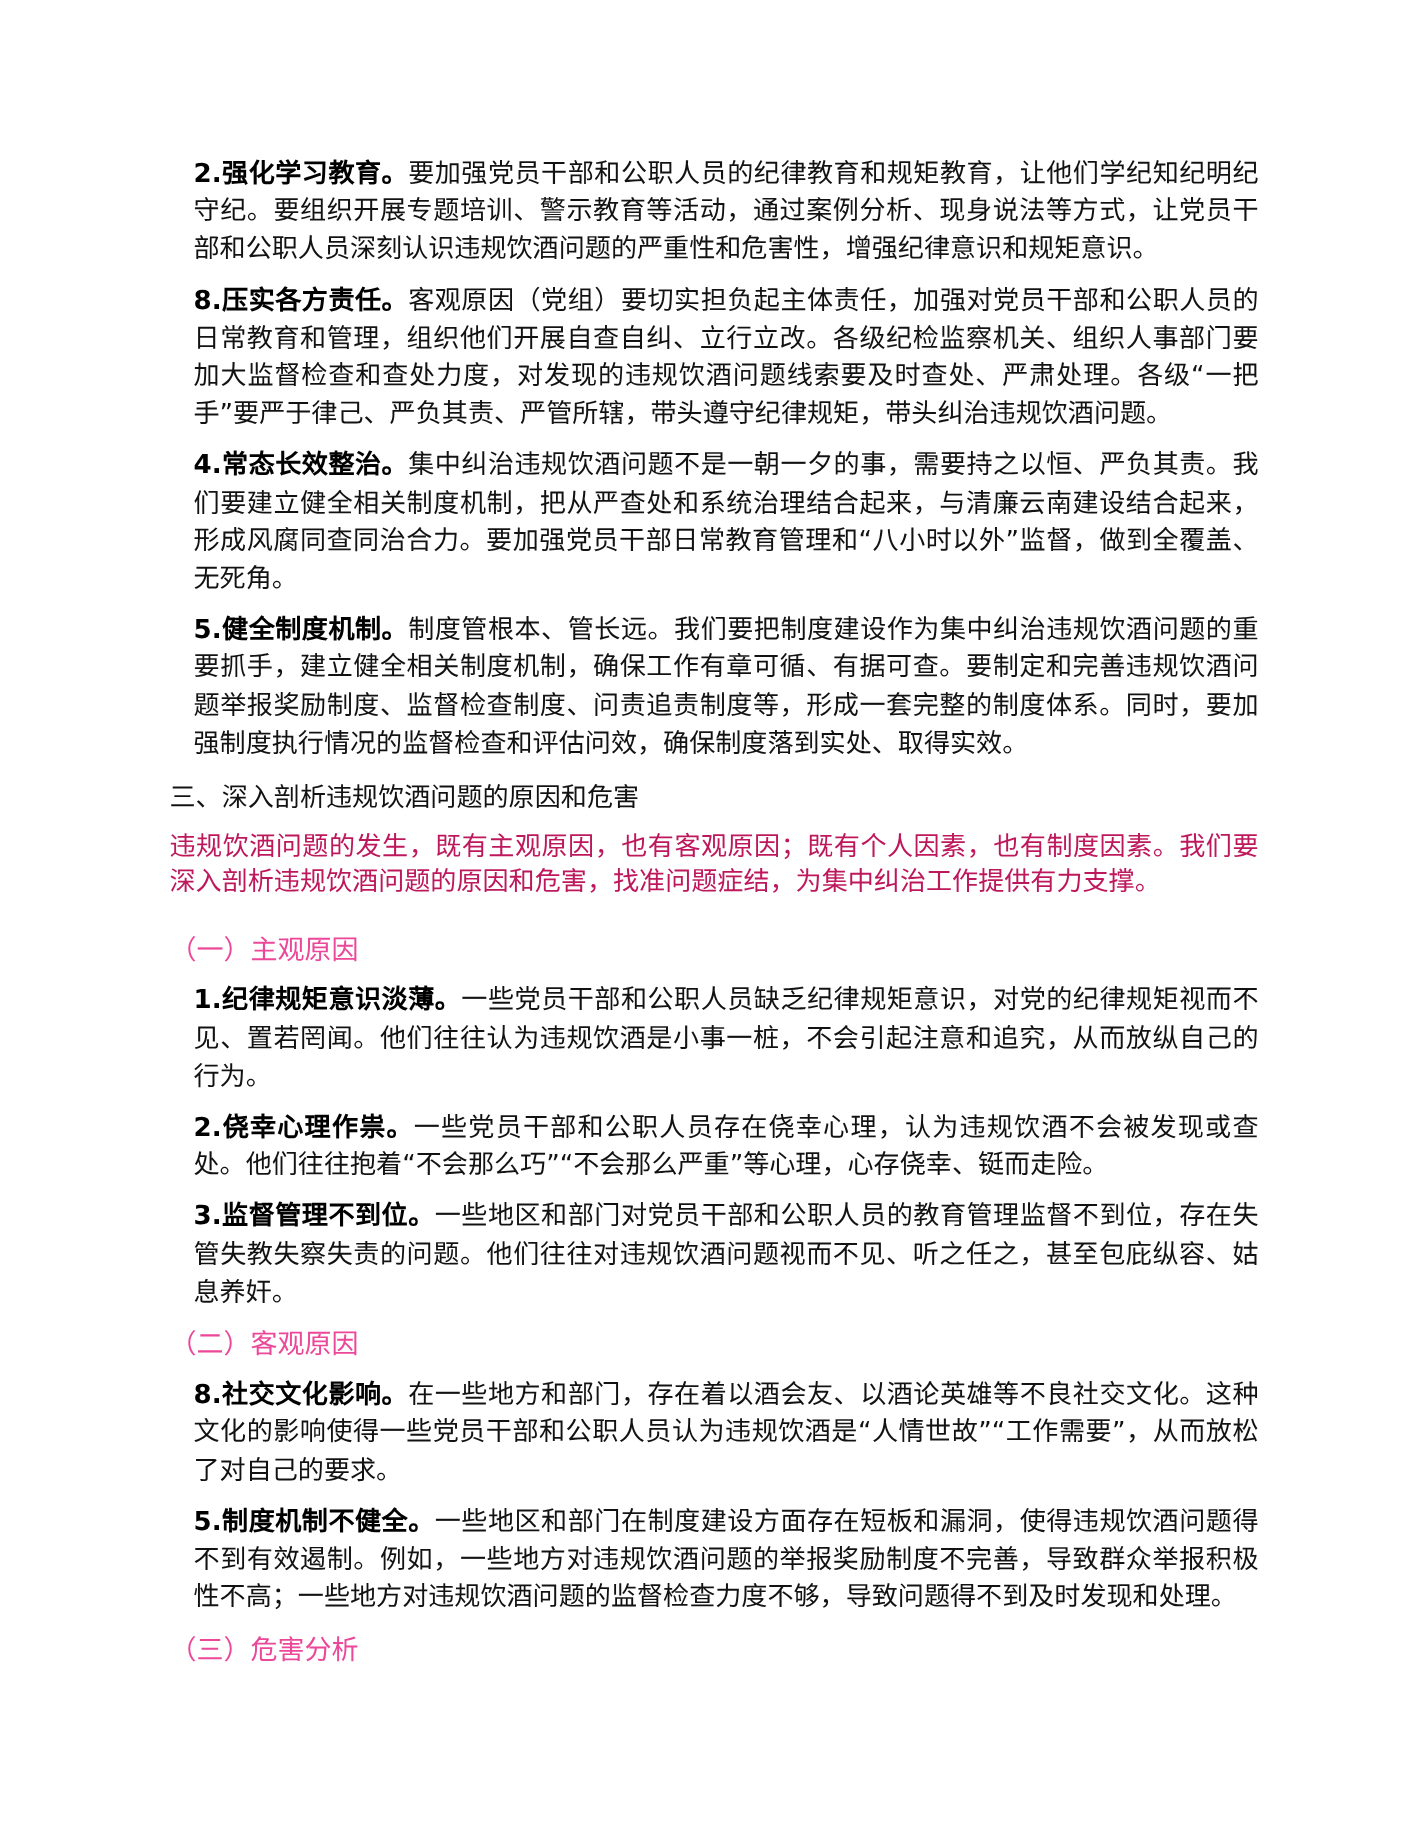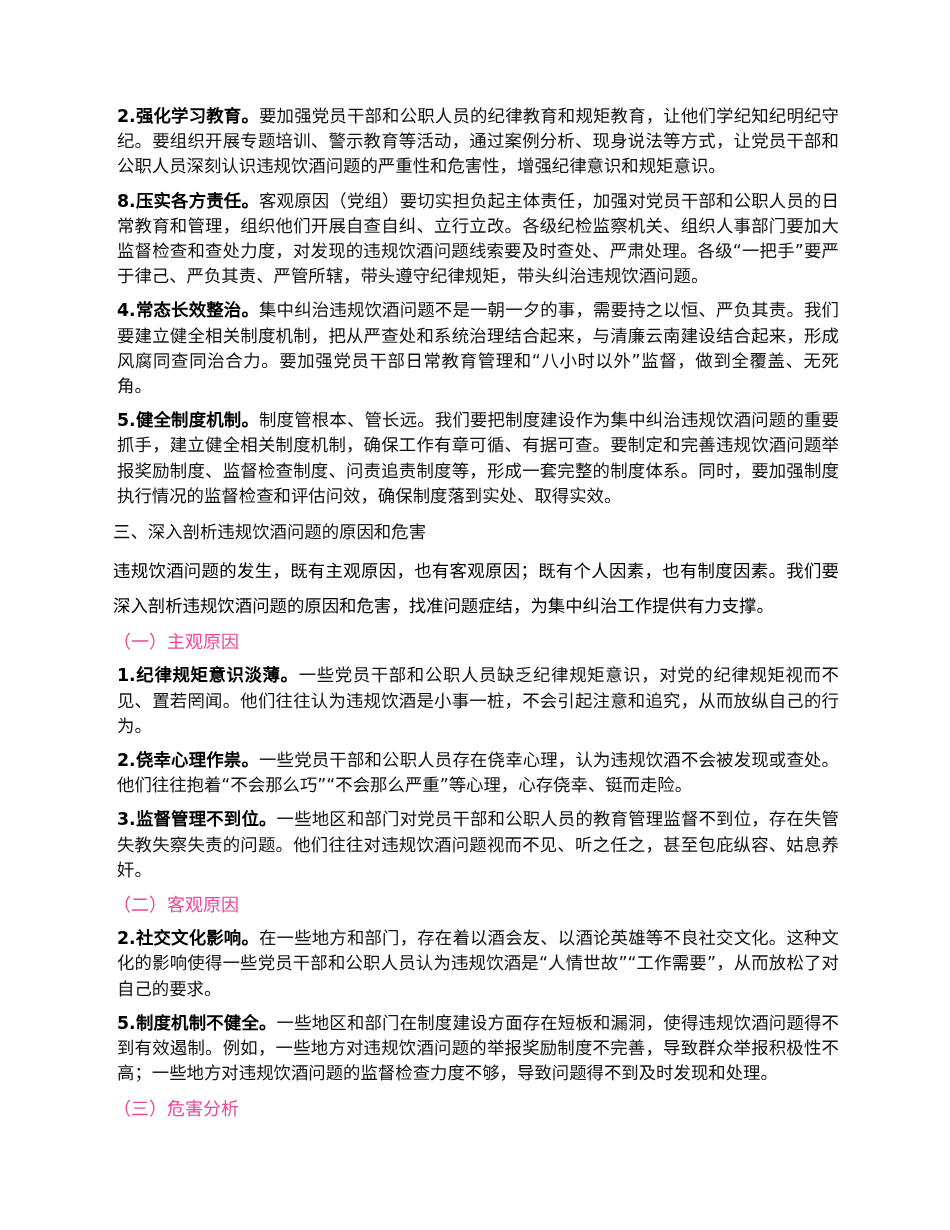--- a/index.html
+++ b/index.html
@@ -20,21 +20,21 @@
     box-sizing: border-box;
   }
   .content {
     position: absolute;
     left: 113px;
     top: 104px;
     width: 726px;
   }
   
   .para {
-    margin: 0 0 9px 4px;
+    margin: 0 0 9px 16px;
     font-size: 17.4px;
     line-height: 25.2px;
     color: #121212;
     text-align: justify;
     text-justify: inter-ideograph;
     letter-spacing: 0px;
     word-break: break-all;
   }
   .para .lead {
     font-weight: bold;
@@ -53,24 +53,24 @@
   .heading-sub {
     margin: 0 0 9px 0;
     font-size: 18px;
     line-height: 25.2px;
     color: #ec4899;
     text-align: left;
     font-weight: normal;
   }
   
   .para-plain {
-    margin: 0 0 5px 0;
+    margin: 0 0 21px 0;
     font-size: 17.4px;
-    line-height: 35px;
-    color: #000000;
+    line-height: 23px;
+    color: #be185d;
     text-align: justify;
     text-justify: inter-ideograph;
     word-break: break-all;
   }
   
   .gap-before {
     margin-top: 11px;
   }
 </style>
 </head>
@@ -94,20 +94,20 @@
     <p class="heading-sub">（一）主观原因</p>
 
     <p class="para"><span class="lead">1.纪律规矩意识淡薄。</span><span>一些党员干部和公职人员缺乏纪律规矩意识，对党的纪律规矩视而不见、置若罔闻。他们往往认为违规饮酒是小事一桩，不会引起注意和追究，从而放纵自己的行为。</span></p>
 
     <p class="para"><span class="lead">2.侥幸心理作祟。</span><span>一些党员干部和公职人员存在侥幸心理，认为违规饮酒不会被发现或查处。他们往往抱着“不会那么巧”“不会那么严重”等心理，心存侥幸、铤而走险。</span></p>
 
     <p class="para"><span class="lead">3.监督管理不到位。</span><span>一些地区和部门对党员干部和公职人员的教育管理监督不到位，存在失管失教失察失责的问题。他们往往对违规饮酒问题视而不见、听之任之，甚至包庇纵容、姑息养奸。</span></p>
 
     <p class="heading-sub">（二）客观原因</p>
 
-    <p class="para"><span class="lead">2.社交文化影响。</span><span>在一些地方和部门，存在着以酒会友、以酒论英雄等不良社交文化。这种文化的影响使得一些党员干部和公职人员认为违规饮酒是“人情世故”“工作需要”，从而放松了对自己的要求。</span></p>
+    <p class="para"><span class="lead">8.社交文化影响。</span><span>在一些地方和部门，存在着以酒会友、以酒论英雄等不良社交文化。这种文化的影响使得一些党员干部和公职人员认为违规饮酒是“人情世故”“工作需要”，从而放松了对自己的要求。</span></p>
 
     <p class="para"><span class="lead">5.制度机制不健全。</span><span>一些地区和部门在制度建设方面存在短板和漏洞，使得违规饮酒问题得不到有效遏制。例如，一些地方对违规饮酒问题的举报奖励制度不完善，导致群众举报积极性不高；一些地方对违规饮酒问题的监督检查力度不够，导致问题得不到及时发现和处理。</span></p>
 
     <p class="heading-sub">（三）危害分析</p>
 
   </div>
 </div>
 
 </body></html>

